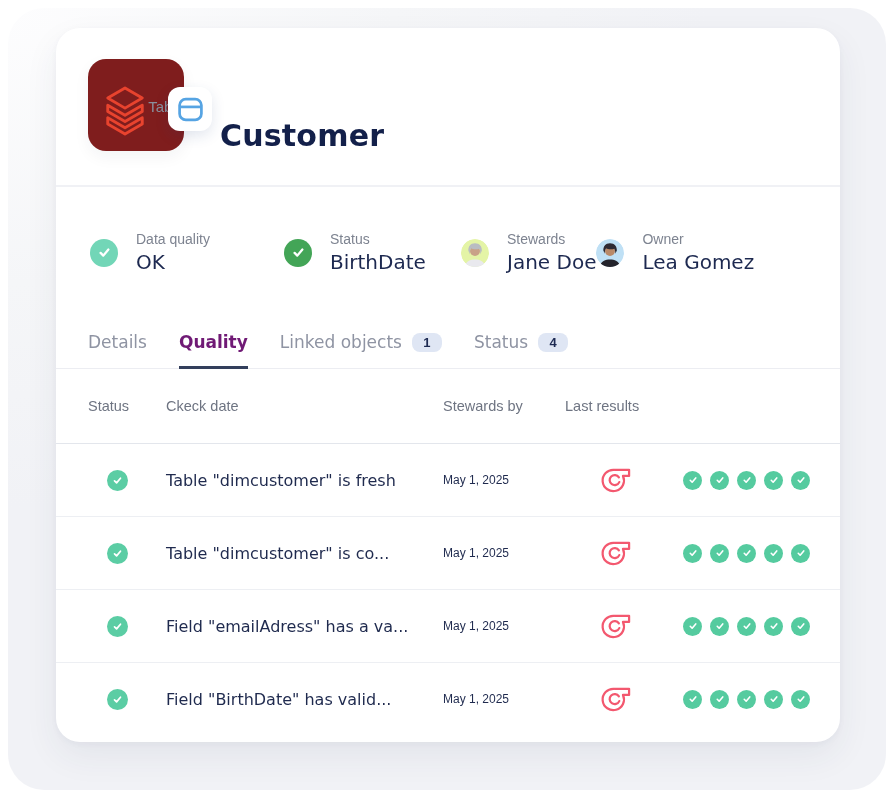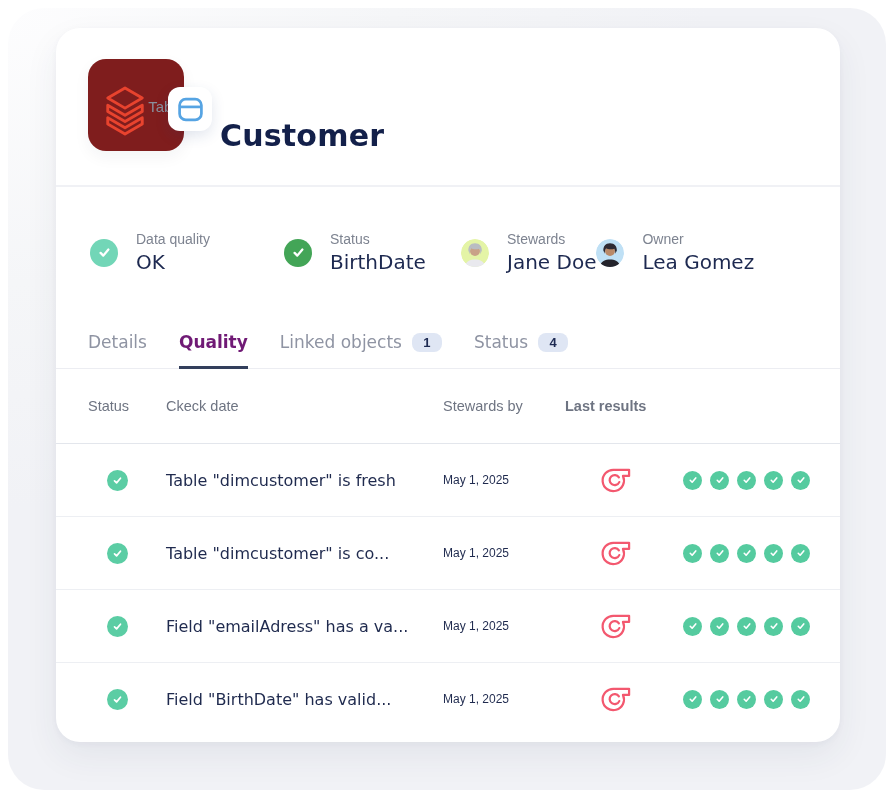--- a/index.html
+++ b/index.html
@@ -66,21 +66,21 @@
   .thead .c2,.thead .c3,.thead .c4,.thead .c5,
   .trow  .c2,.trow  .c3,.trow  .c4,.trow  .c5{padding-left:8px;}
   .trow{height:72px;border-bottom:1px solid #edeff3;}
   .trow:last-child{border-bottom:none;}
   .c1{display:flex;}
   .c1 .check{margin-left:19px;}
   .rule-text{font-size:16px;color:#1f2a4e;white-space:nowrap;overflow:hidden;}
   .date-text{font-size:12px;color:#1f2a4e;font-family:"Liberation Sans",sans-serif;white-space:nowrap;}
   .c4{display:flex;}
   .c4 svg{margin-left:34px;}
-  .c5{display:flex;gap:8px;font-weight:bold;}
+  .c5{display:flex;gap:8px;}
   
   .check{border-radius:50%;display:inline-flex;align-items:center;justify-content:center;}
   .check.row-status{width:21px;height:21px;background:#5bcda4;}
   .check.result{width:19px;height:19px;background:#55cb9f;}
 </style>
 </head>
 <body>
 
 <svg width="0" height="0" style="position:absolute">
   <defs>

